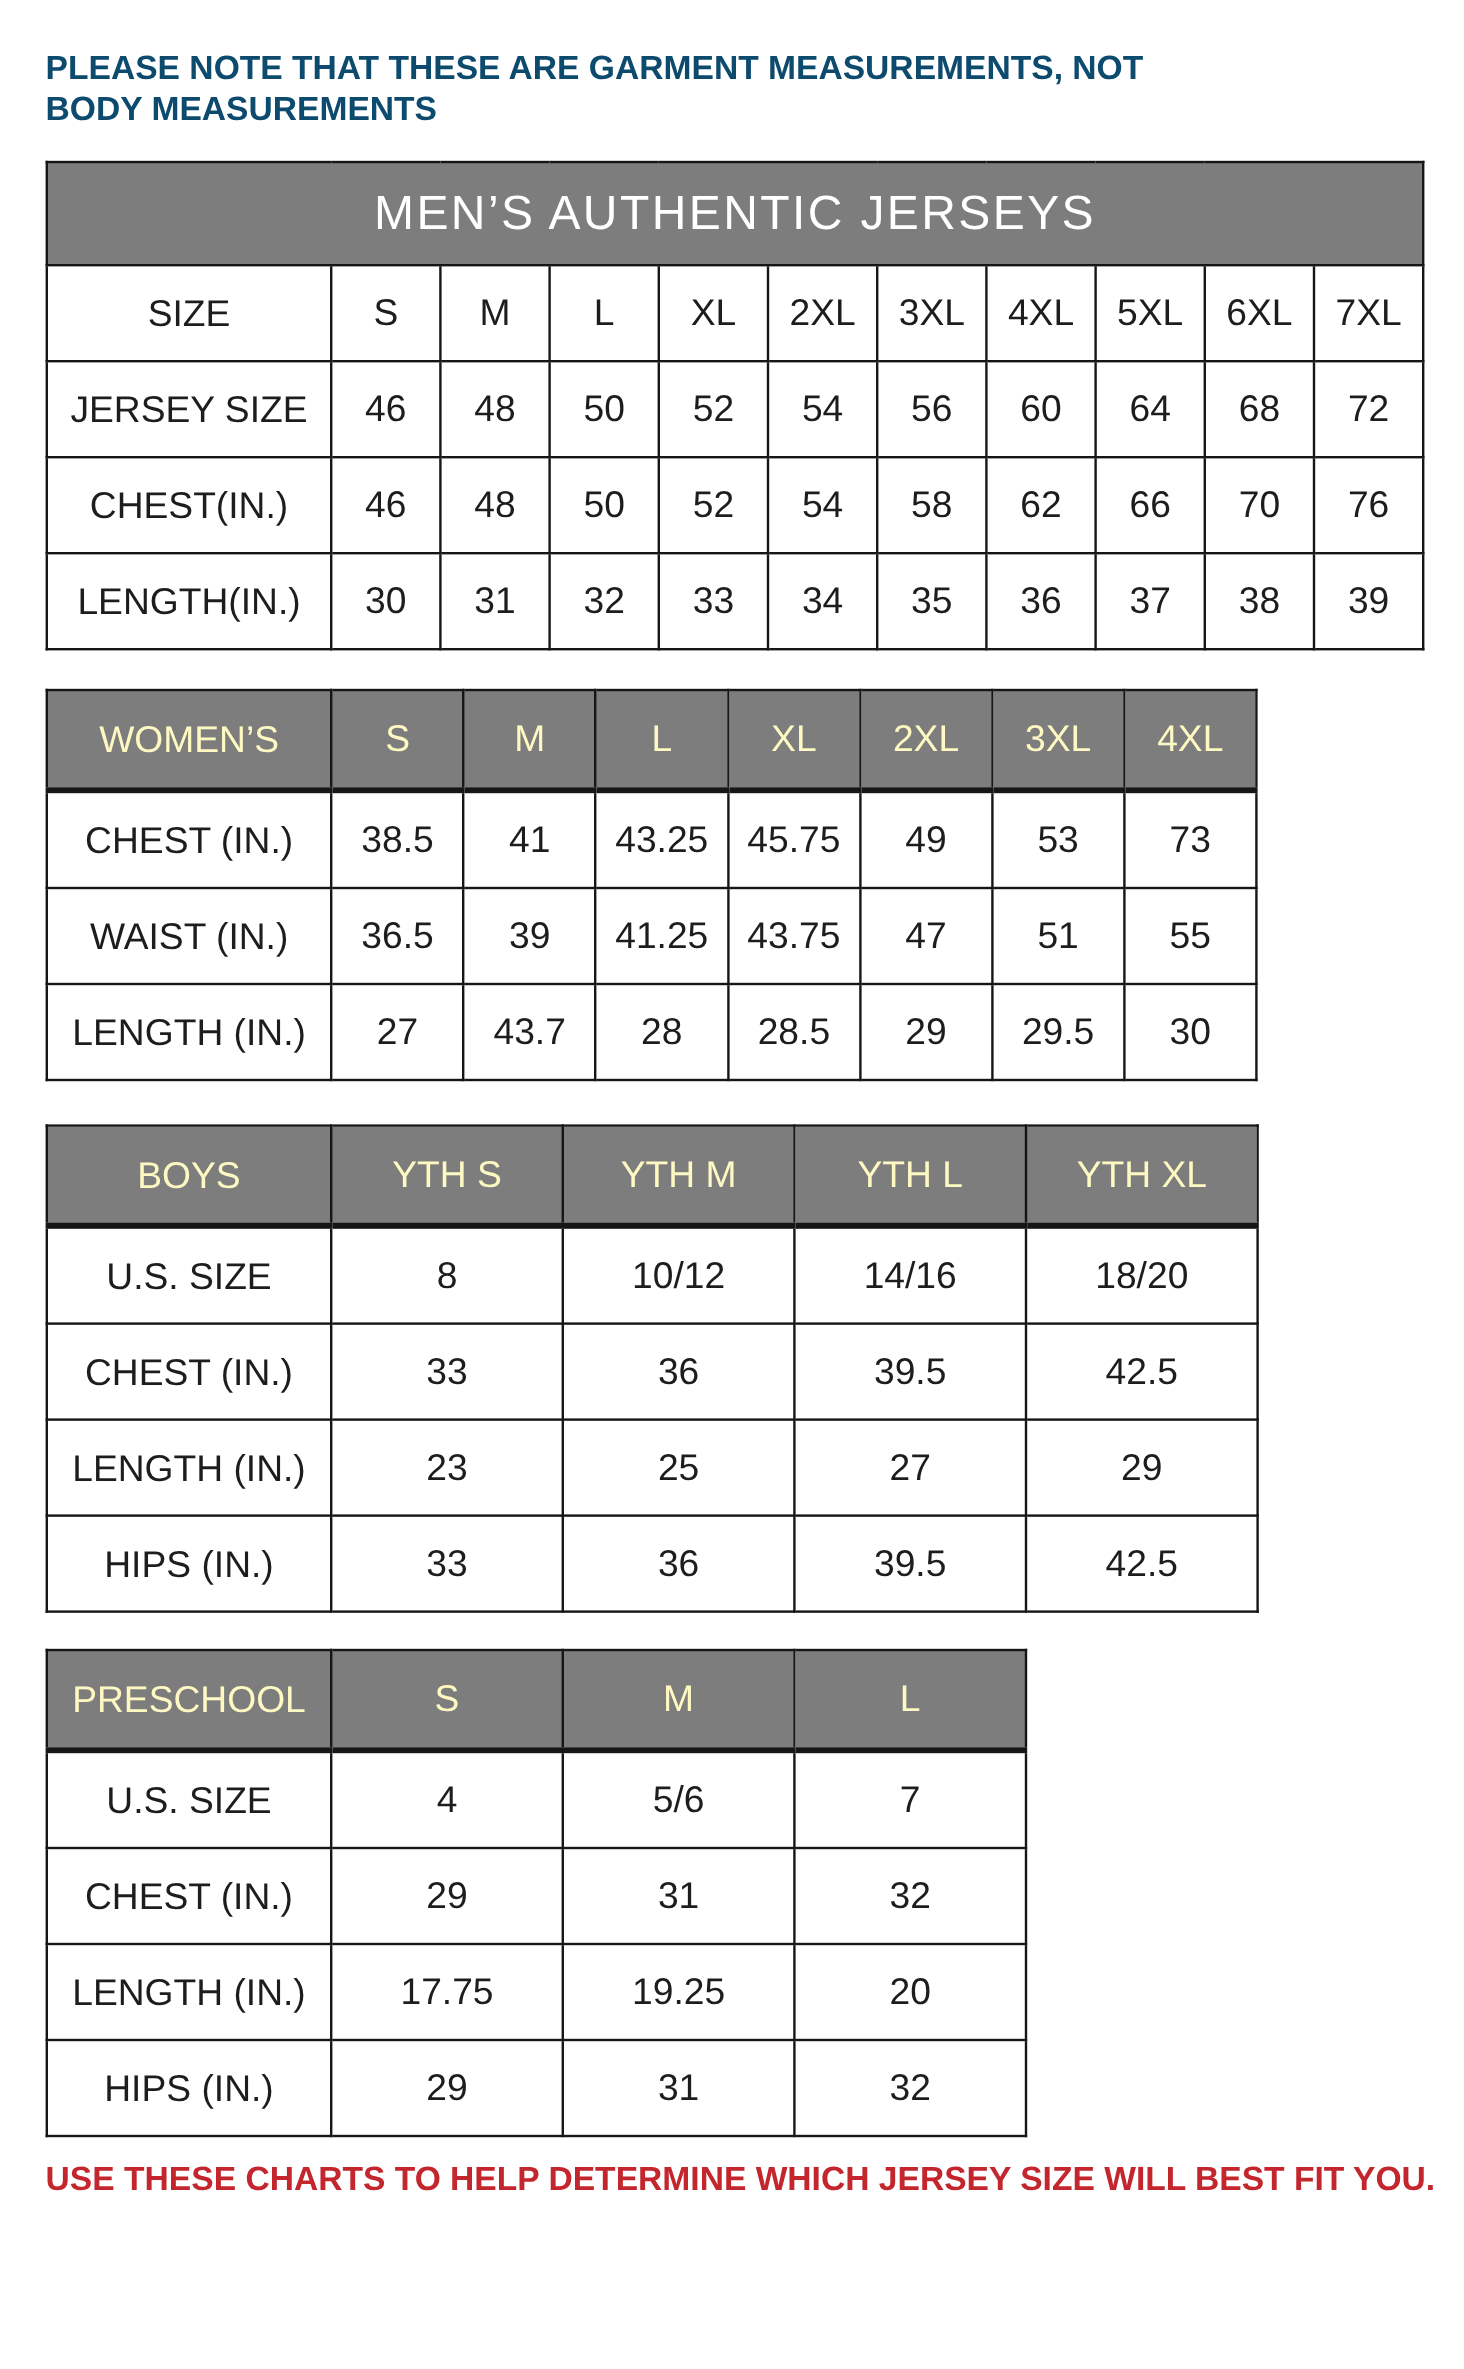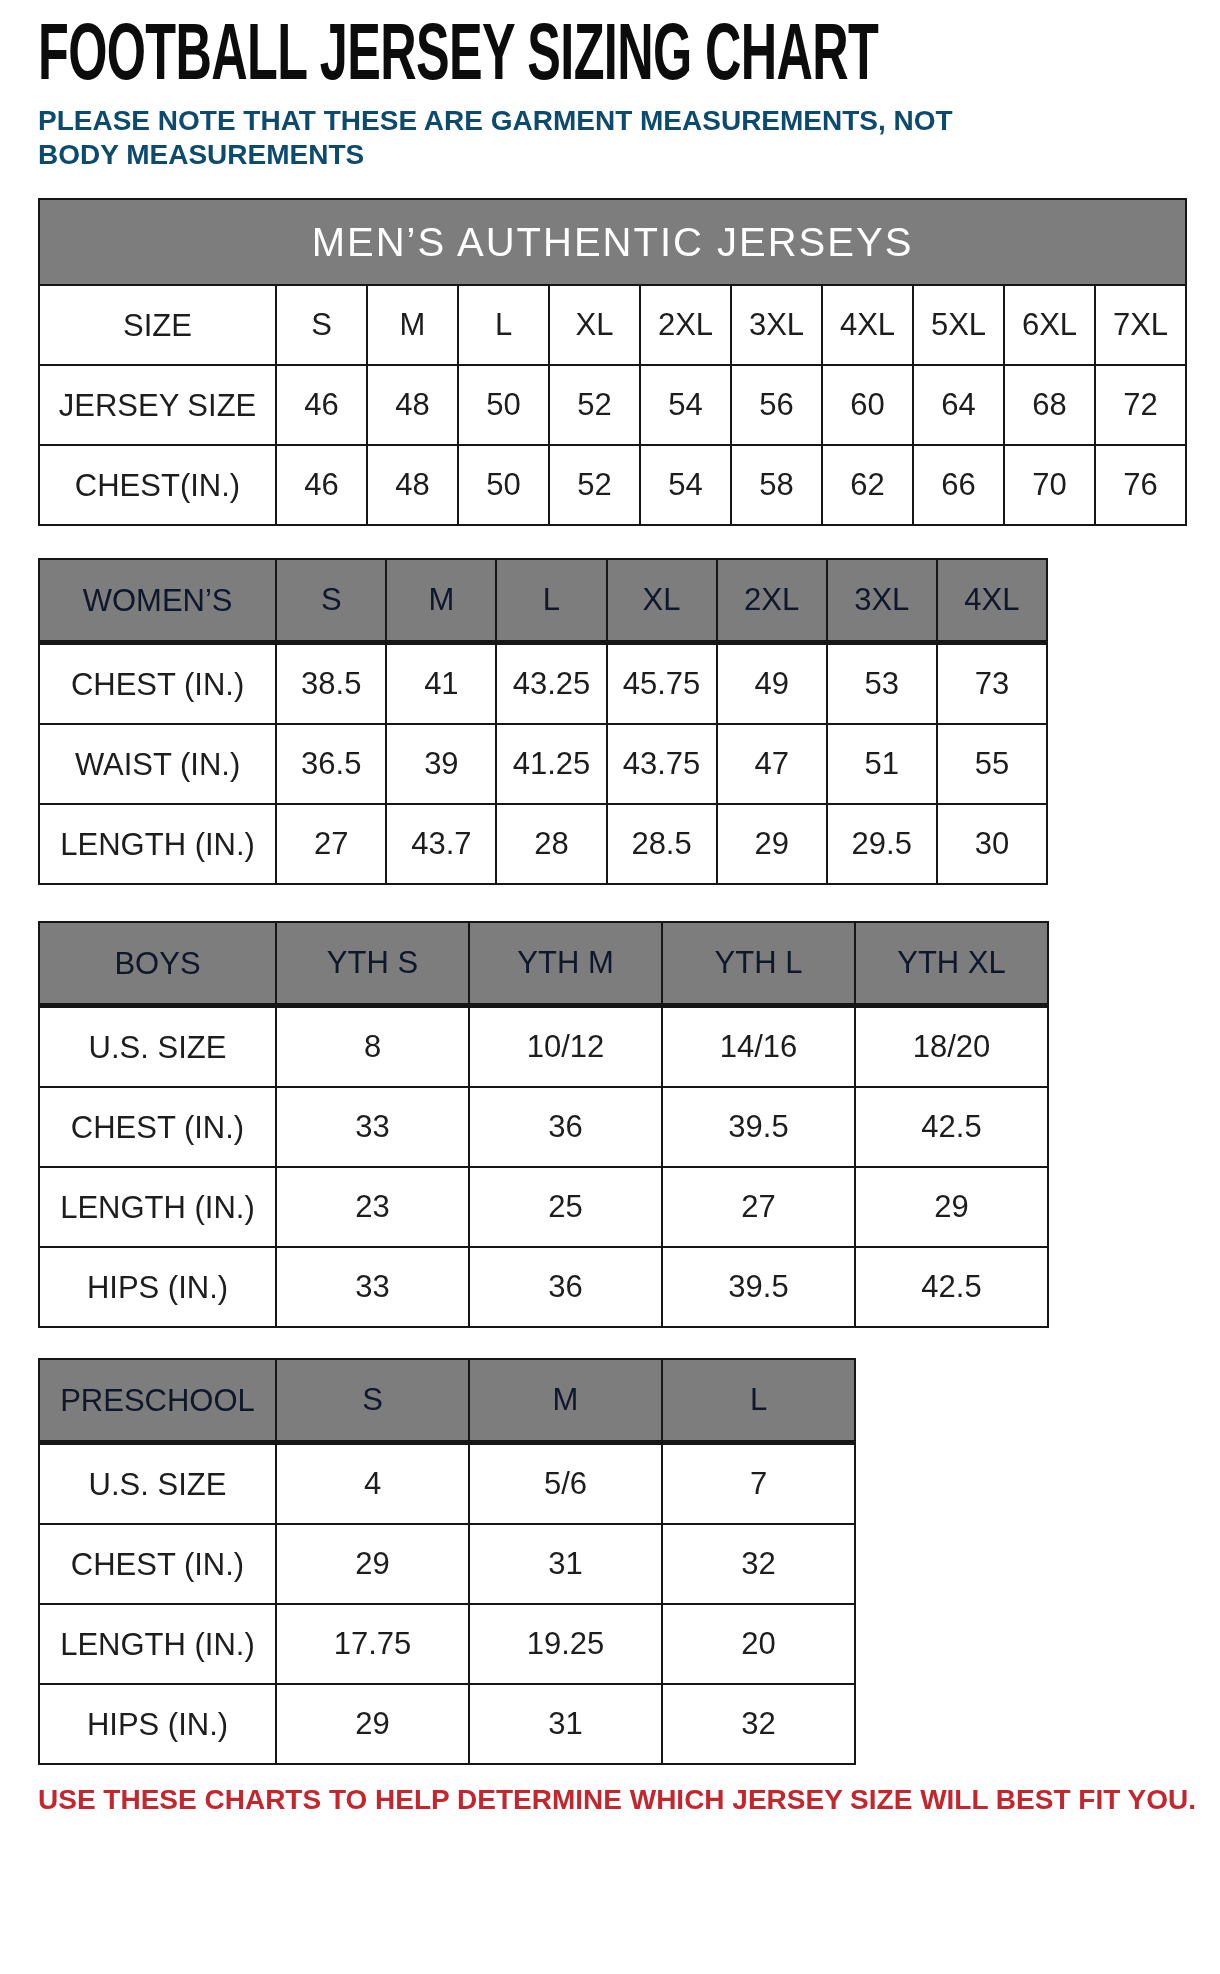--- a/index.html
+++ b/index.html
@@ -60,21 +60,21 @@
     height: 78px;
     overflow: hidden;
   }
   td.label {
     font-size: 28px;
     line-height: 33px;
     padding: 0 14px;
   }
   tr.hdr td {
     background: #7d7d7d;
-    color: #0f172a;
+    color: #fef9c3;
     border-bottom-width: 5px;
     height: 80px;
   }
   col.c-label { width: 237px; }
 
   
   table.mens { width: 1148px; margin-top: 26px; }
   .mens col.c-size { width: 91px; }
   .mens td { height: 82px; }
   .mens td.banner {
@@ -105,21 +105,20 @@
     font-weight: bold;
     margin: 18px 0 0 0;
     white-space: nowrap;
   }
 </style>
 </head>
 <body>
 
 <main class="page">
 
-  <h1 class="title-row"><span class="title-condensed">FOOTBALL JERSEY SIZING CHART</span></h1>
 
   <p class="subtitle">PLEASE NOTE THAT THESE ARE GARMENT MEASUREMENTS, NOT BODY MEASUREMENTS</p>
 
   <table class="sizing mens">
     <colgroup>
       <col class="c-label">
       <col class="c-size">
         <col class="c-size">
         <col class="c-size">
         <col class="c-size">
@@ -166,20 +165,33 @@
           <td>48</td>
           <td>50</td>
           <td>52</td>
           <td>54</td>
           <td>58</td>
           <td>62</td>
           <td>66</td>
           <td>70</td>
           <td>76</td>
         </tr>
+      <tr>
+        <td class="label">LENGTH(IN.)</td>
+      <td>30</td>
+          <td>31</td>
+          <td>32</td>
+          <td>33</td>
+          <td>34</td>
+          <td>35</td>
+          <td>36</td>
+          <td>37</td>
+          <td>38</td>
+          <td>39</td>
+        </tr>
     </tbody>
   </table>
 
   <table class="sizing womens">
     <colgroup>
       <col class="c-label">
       <col class="c-size">
         <col class="c-size">
         <col class="c-size">
         <col class="c-size">

